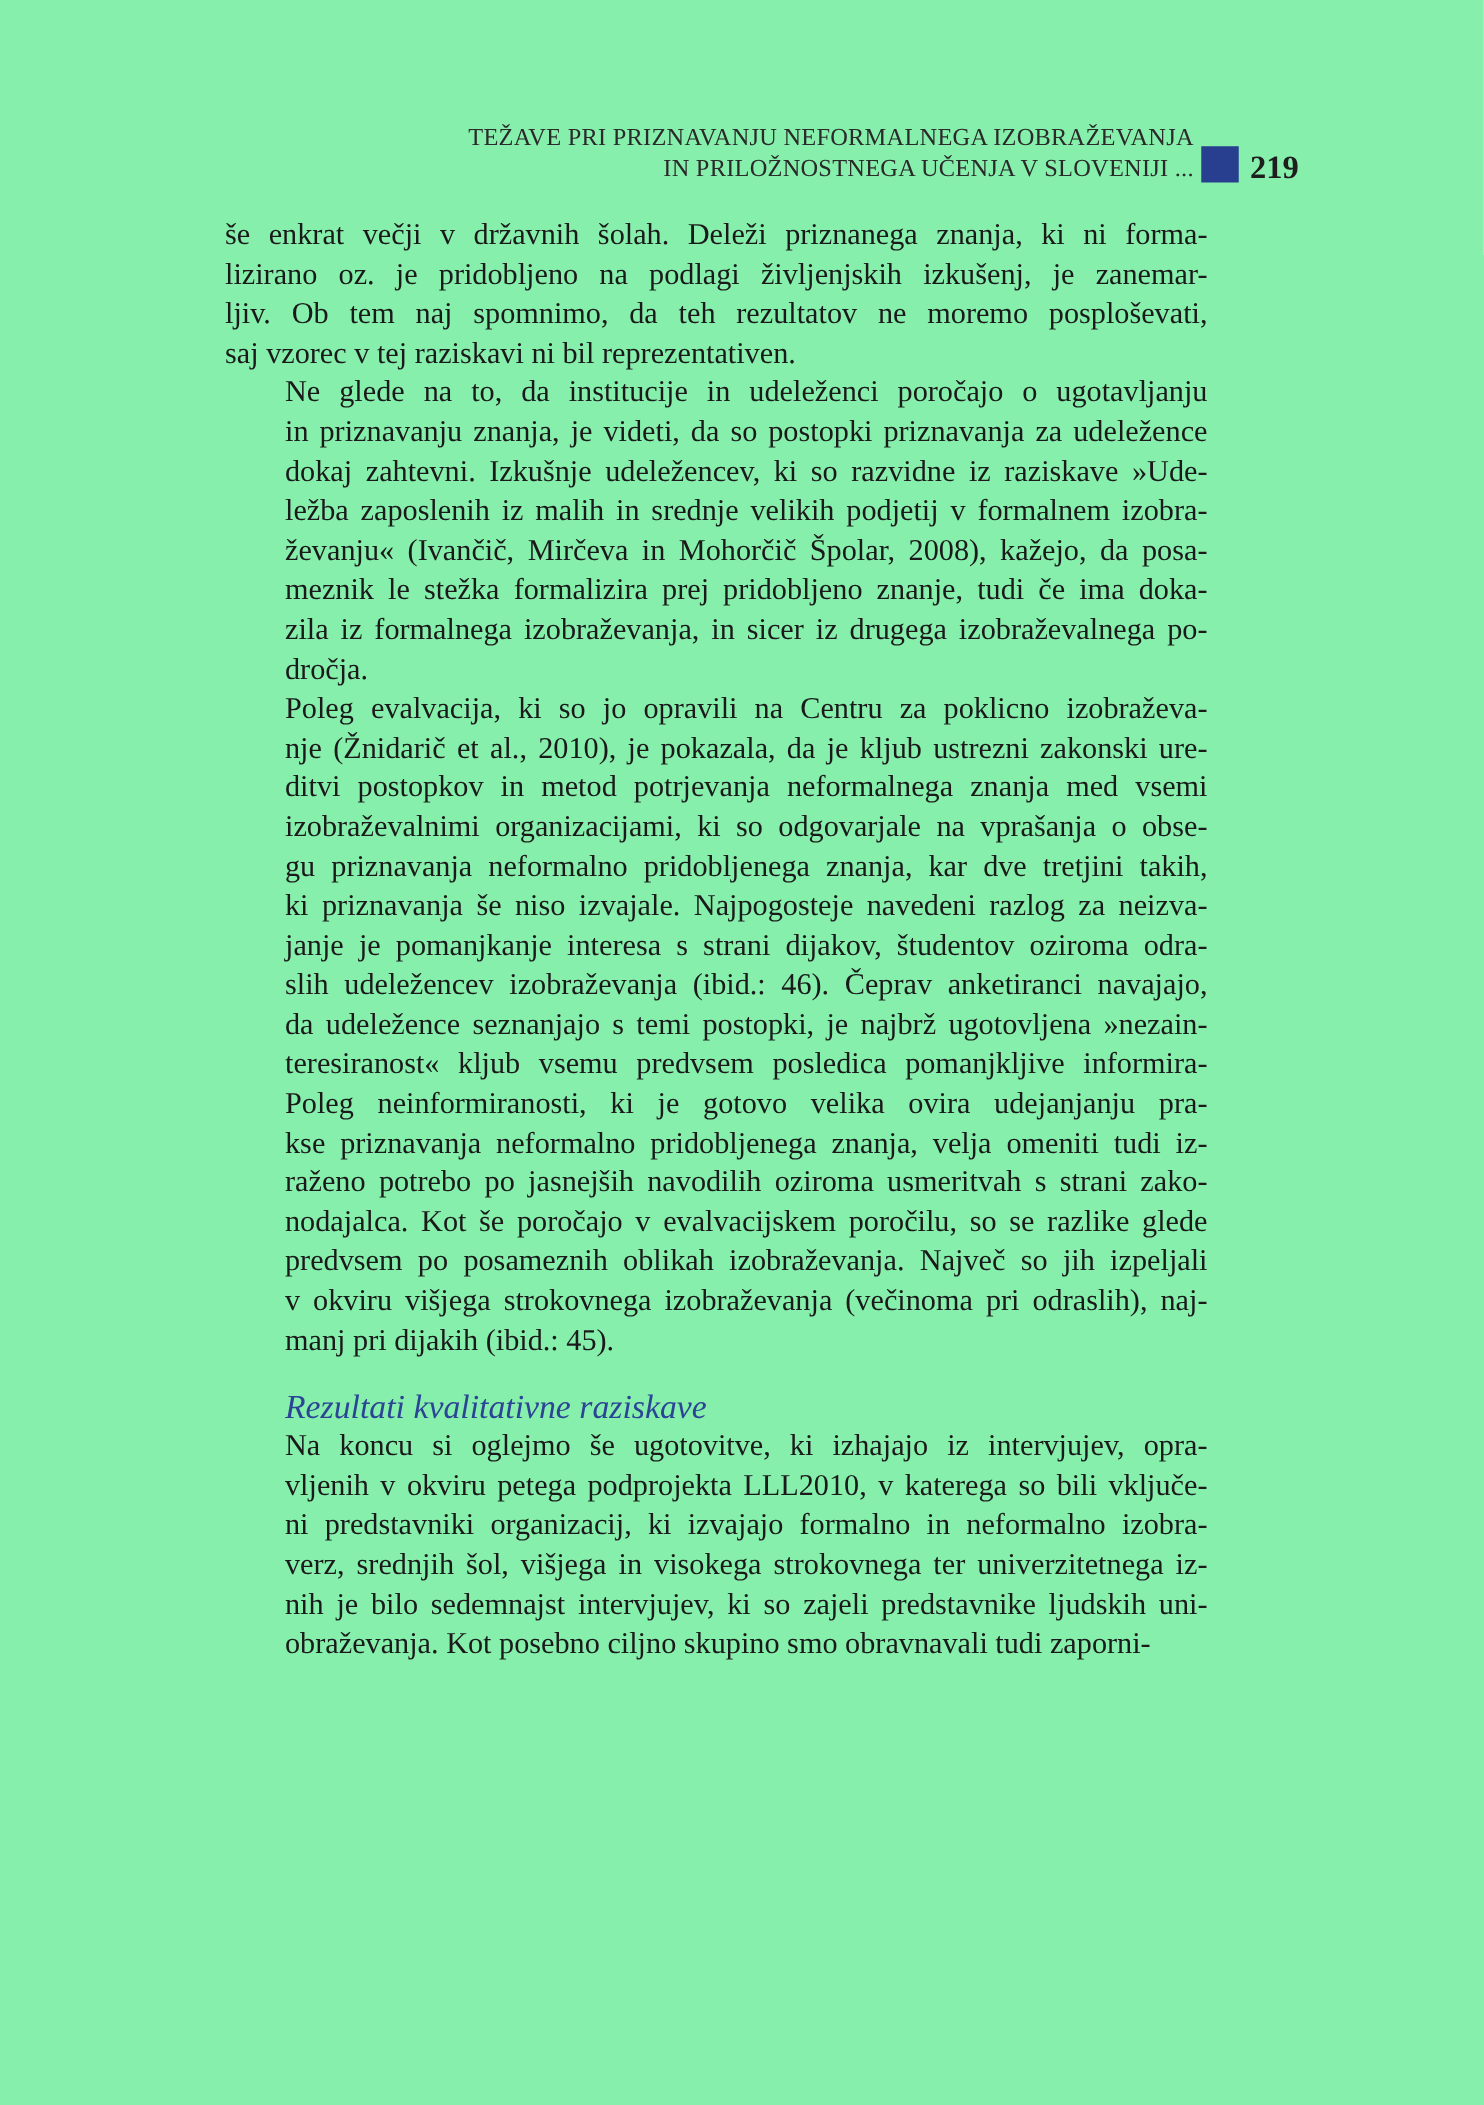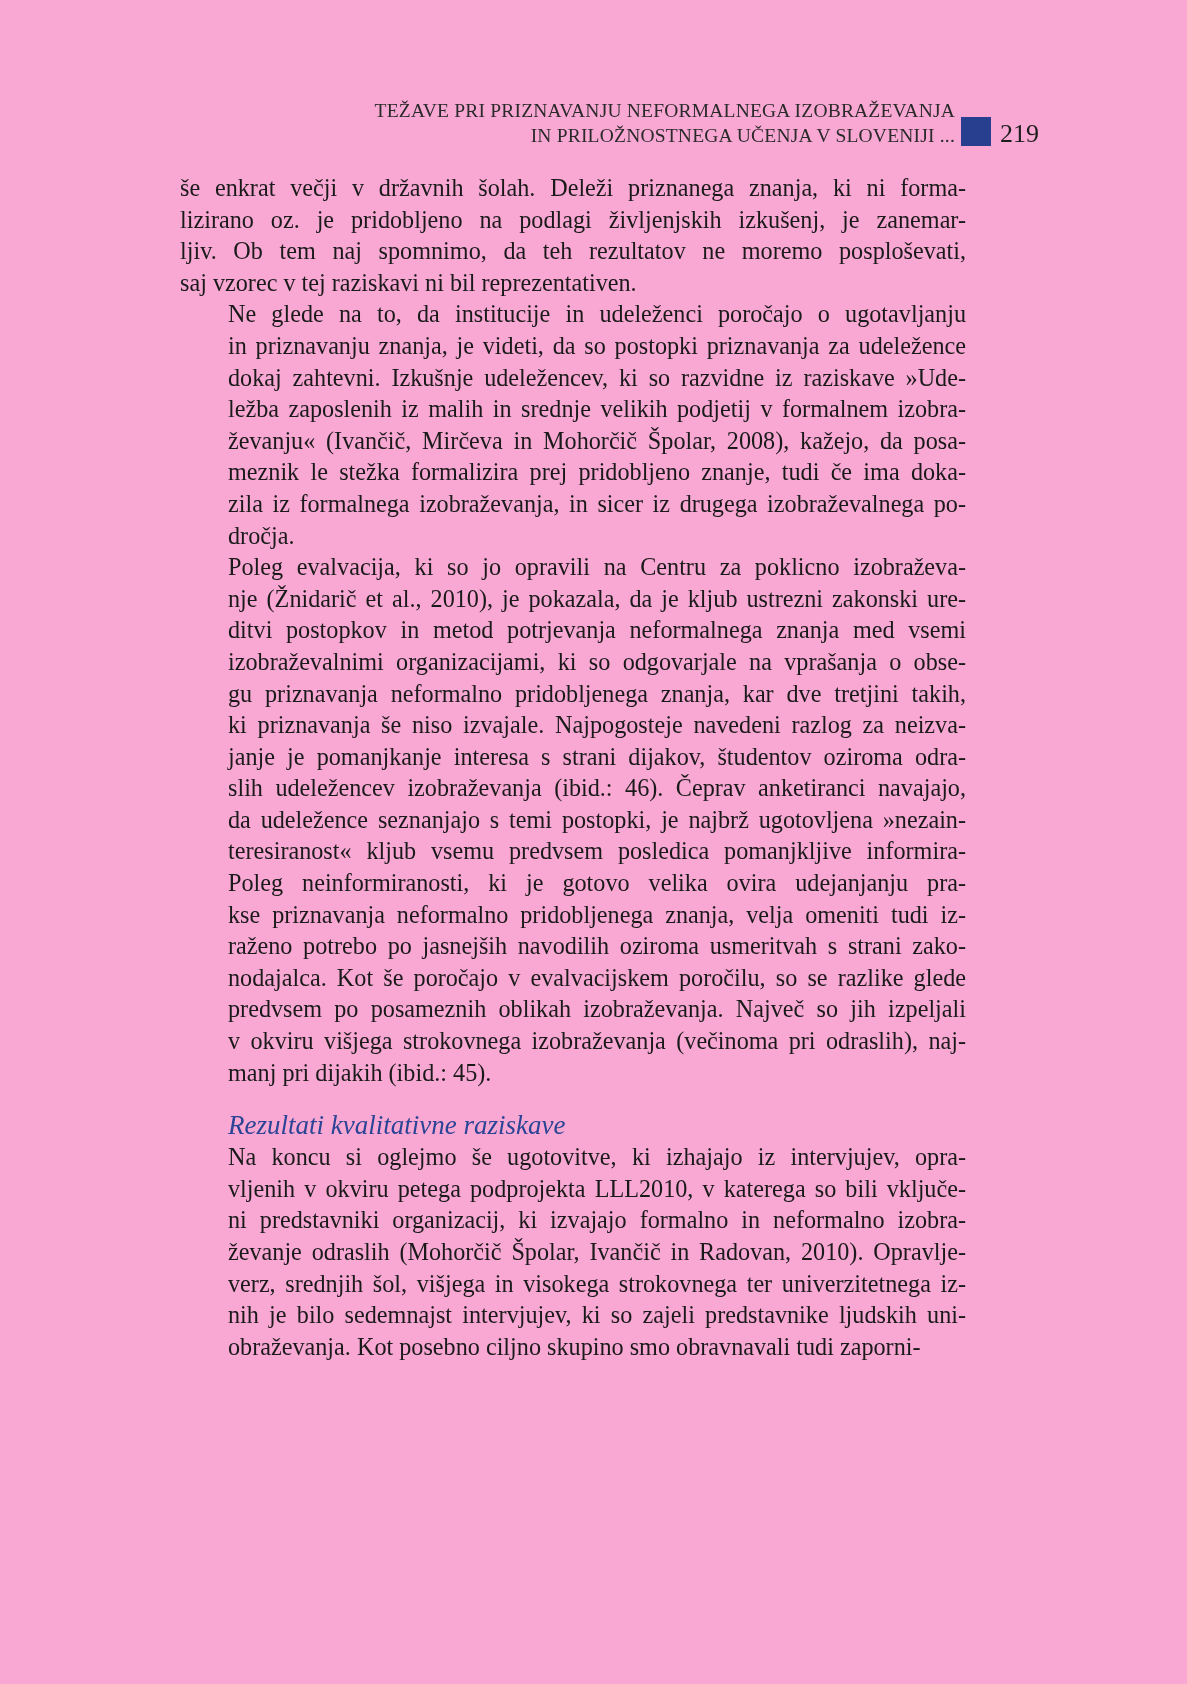--- a/index.html
+++ b/index.html
@@ -1,32 +1,32 @@
 <!DOCTYPE html>
 <html><head>
 <meta charset="utf-8">
 <style>
   html, body { margin: 0; padding: 0; background: #ffffff; }
   body { width: 1187px; height: 1684px; position: relative; overflow: hidden; }
-  .page { position: absolute; left: 0; top: 0; width: 1187px; height: 1684px; background: #f9a8d4; }
+  .page { position: absolute; left: 0; top: 0; width: 1187px; height: 1684px; background: #86efac; }
   .running-head {
     position: absolute; right: 232px; top: 98px;
     text-align: right;
     font-family: "Liberation Serif", "DejaVu Serif", serif;
     font-size: 19.5px; line-height: 25px; color: #2a2a2a;
     letter-spacing: 0.2px;
   }
   .head-square {
     position: absolute; left: 961px; top: 117px; width: 30px; height: 29px;
     background: #273f8e;
   }
   .page-number {
     position: absolute; left: 1000px; top: 120px;
     font-family: "Liberation Serif", "DejaVu Serif", serif;
-    font-size: 26px; font-weight: normal; line-height: 28px; color: #1e1e1e; text-align: center;
+    font-size: 26px; font-weight: bold; line-height: 28px; color: #1e1e1e; text-align: center;
   }
   .body-text {
     position: absolute; left: 180px; top: 172px; width: 786px;
     font-family: "Liberation Serif", "DejaVu Serif", serif;
     font-size: 24.2px; line-height: 31.6px; color: #1a1a1a;
     text-align: justify; hyphens: manual;
   }
   .body-text p { margin: 0; text-indent: 0; }
   .body-text p.indent { text-indent: 48px; }
   .line { display: block; text-align: justify; text-align-last: justify; white-space: nowrap; }
@@ -89,21 +89,20 @@
           <span class="line">v okviru višjega strokovnega izobraževanja (večinoma pri odraslih), naj-</span>
           <span class="line last">manj pri dijakih (ibid.: 45).</span>
         </p>
       </div>
     <h2 class="section-heading">Rezultati kvalitativne raziskave</h2>
     <div id="section-body">
         <p class="indent">
           <span class="line" style="text-indent: 48px;">Na koncu si oglejmo še ugotovitve, ki izhajajo iz intervjujev, opra-</span>
           <span class="line">vljenih v okviru petega podprojekta LLL2010, v katerega so bili vključe-</span>
           <span class="line">ni predstavniki organizacij, ki izvajajo formalno in neformalno izobra-</span>
-          <span class="line">ževanje odraslih (Mohorčič Špolar, Ivančič in Radovan, 2010). Opravlje-</span>
           <span class="line">verz, srednjih šol, višjega in visokega strokovnega ter univerzitetnega iz-</span>
           <span class="line">nih je bilo sedemnajst intervjujev, ki so zajeli predstavnike ljudskih uni-</span>
           <span class="line last">obraževanja. Kot posebno ciljno skupino smo obravnavali tudi zaporni-</span>
         </p>
       </div>
   </div>
 
 </div>
 
 </body></html>

